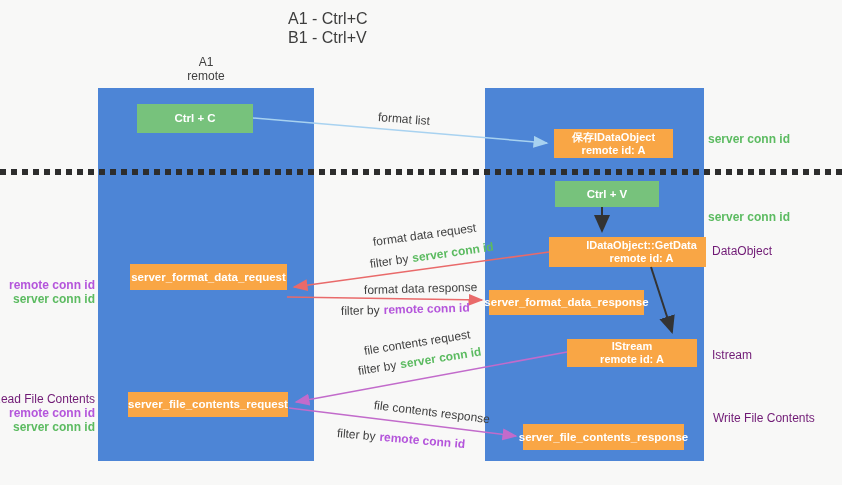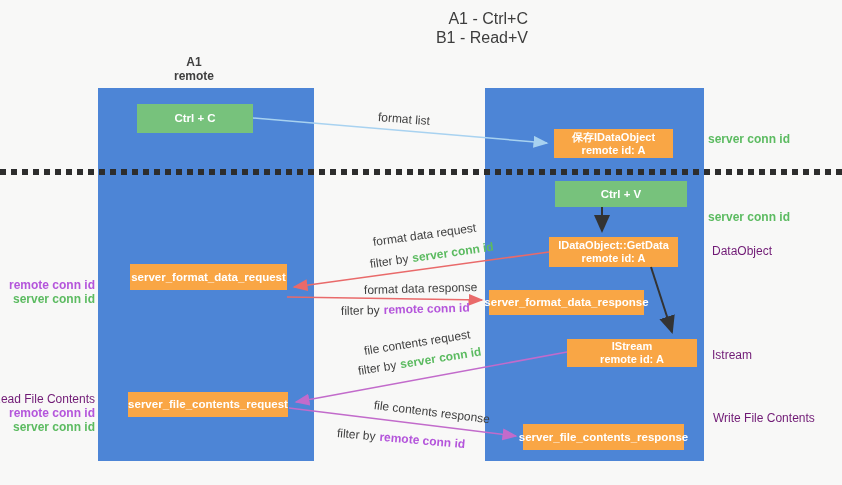--- a/index.html
+++ b/index.html
@@ -4,21 +4,21 @@
 <style>
   :root{
     --column-blue:#4D85D6; --box-orange:#F9A645; --box-green:#77C27C;
     --green-text:#5CBB61; --purple-text:#B455DB; --red-arrow:#E96A6A;
     --magenta-arrow:#C26BCB; --light-blue-arrow:#A8D2F0; --dark-text:#3D3D3D;
     --background:#F8F8F7;
   }
   html,body{margin:0;padding:0;}
   .canvas{position:relative;width:842px;height:485px;background:var(--background);
     font-family:"Liberation Sans",sans-serif;overflow:hidden;}
-  .title{position:absolute;top:9px;left:288px;width:240px;text-align:right;
+  .title{position:absolute;top:9px;left:288px;width:240px;text-align:left;
     font-size:16px;line-height:19px;color:var(--dark-text);z-index:5;}
   .col-header{position:absolute;top:55px;width:120px;text-align:center;
     font-size:12px;line-height:14px;color:#3F3F3F;z-index:5;}
   .lifeline{position:absolute;top:88px;height:373px;background:var(--column-blue);z-index:1;}
   .divider{position:absolute;top:169px;left:0;width:842px;height:6px;z-index:4;
     background:repeating-linear-gradient(90deg,#2D2D2D 0 6px,transparent 6px 11px);}
   .node{position:absolute;display:flex;flex-direction:column;align-items:center;
     justify-content:center;color:#FFFFFF;text-align:center;z-index:3;
     font-size:11.5px;line-height:13px;font-weight:bold;}
   .node.green{background:var(--box-green);}
@@ -34,47 +34,47 @@
   .arrow-lbl .fb{margin-right:4px;}
   svg.arrows{position:absolute;left:0;top:0;z-index:4;pointer-events:none;}
 </style>
 </head>
 <body>
 
 <div class="canvas">
 
   <div class="title">
     <div>A1 - Ctrl+C</div>
-    <div>B1 - Read+V</div>
+    <div>B1 - Ctrl+V</div>
   </div>
 
-  <div class="col-header" style="left:134px;font-weight:bold;">
+  <div class="col-header" style="left:146px;">
     <div>A1</div>
     <div>remote</div>
   </div>
 
   <div class="lifeline" style="left:98px;width:216px;"></div>
   <div class="lifeline" style="left:485px;width:219px;"></div>
 
   <div class="divider"></div>
 
   <div class="node green" style="left:137px;top:104px;width:116px;height:29px;">
     <div>Ctrl + C</div>
   </div>
 
   <div class="node orange" style="left:554px;top:129px;width:119px;height:29px;">
     <div class="l2">保存IDataObject</div>
     <div class="l2">remote id: A</div>
   </div>
 
-  <div class="node green" style="left:555px;top:181px;width:132px;height:26px;">
+  <div class="node green" style="left:555px;top:181px;width:104px;height:26px;">
     <div>Ctrl + V</div>
   </div>
 
-  <div class="node orange" style="left:549px;top:237px;width:129px;height:30px;">
+  <div class="node orange" style="left:549px;top:237px;width:129px;height:30px;padding-left:28px;">
     <div class="l2">IDataObject::GetData</div>
     <div class="l2">remote id: A</div>
   </div>
 
   <div class="node orange" style="left:130px;top:264px;width:157px;height:26px;">
     <div>server_format_data_request</div>
   </div>
 
   <div class="node orange" style="left:489px;top:290px;width:155px;height:25px;text-align:center;">
     <div>server_format_data_response</div>

